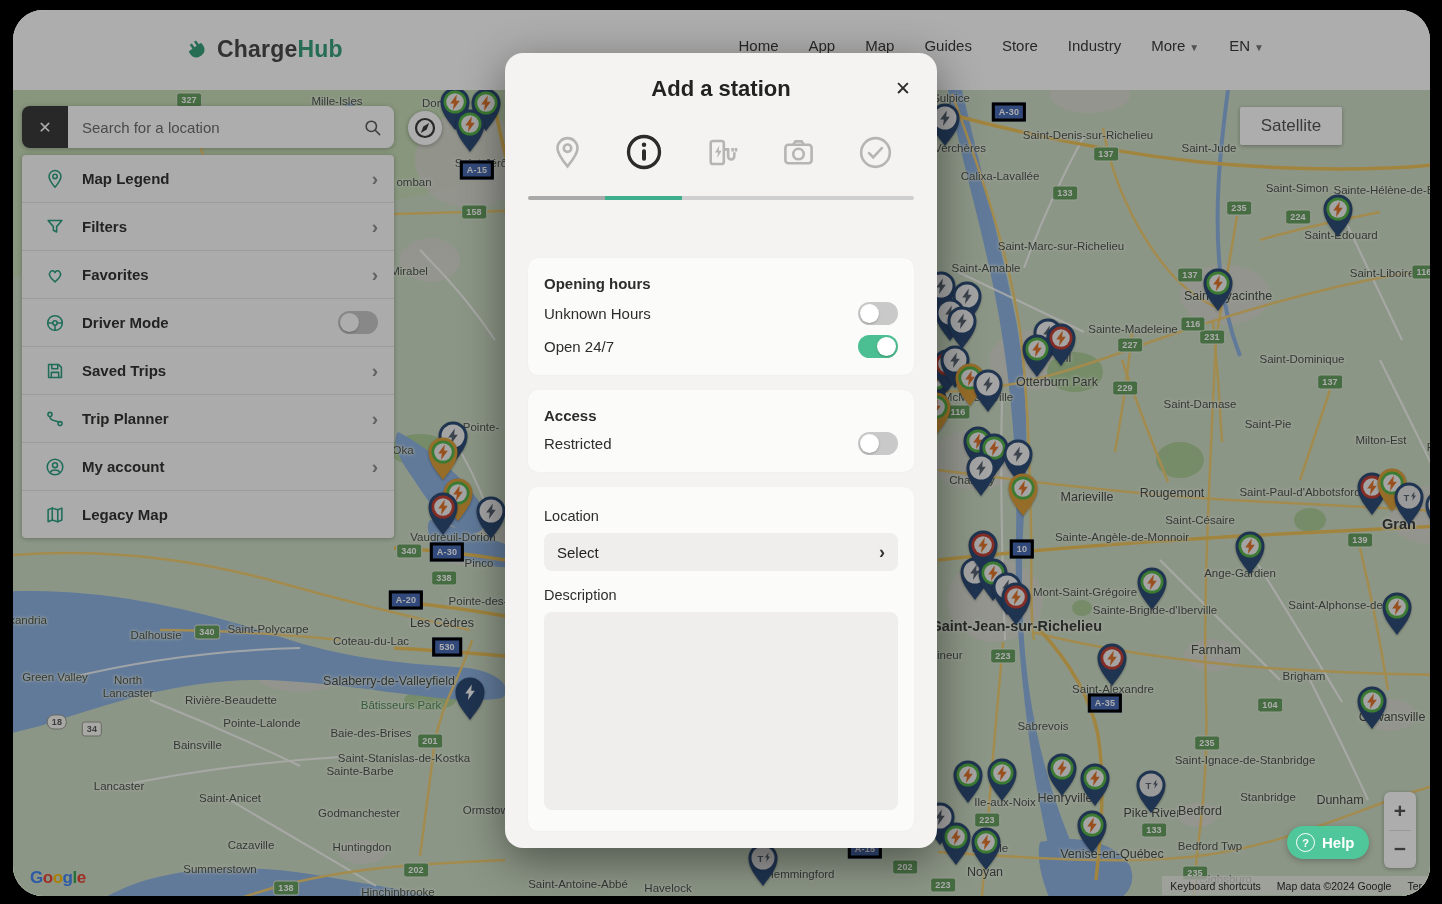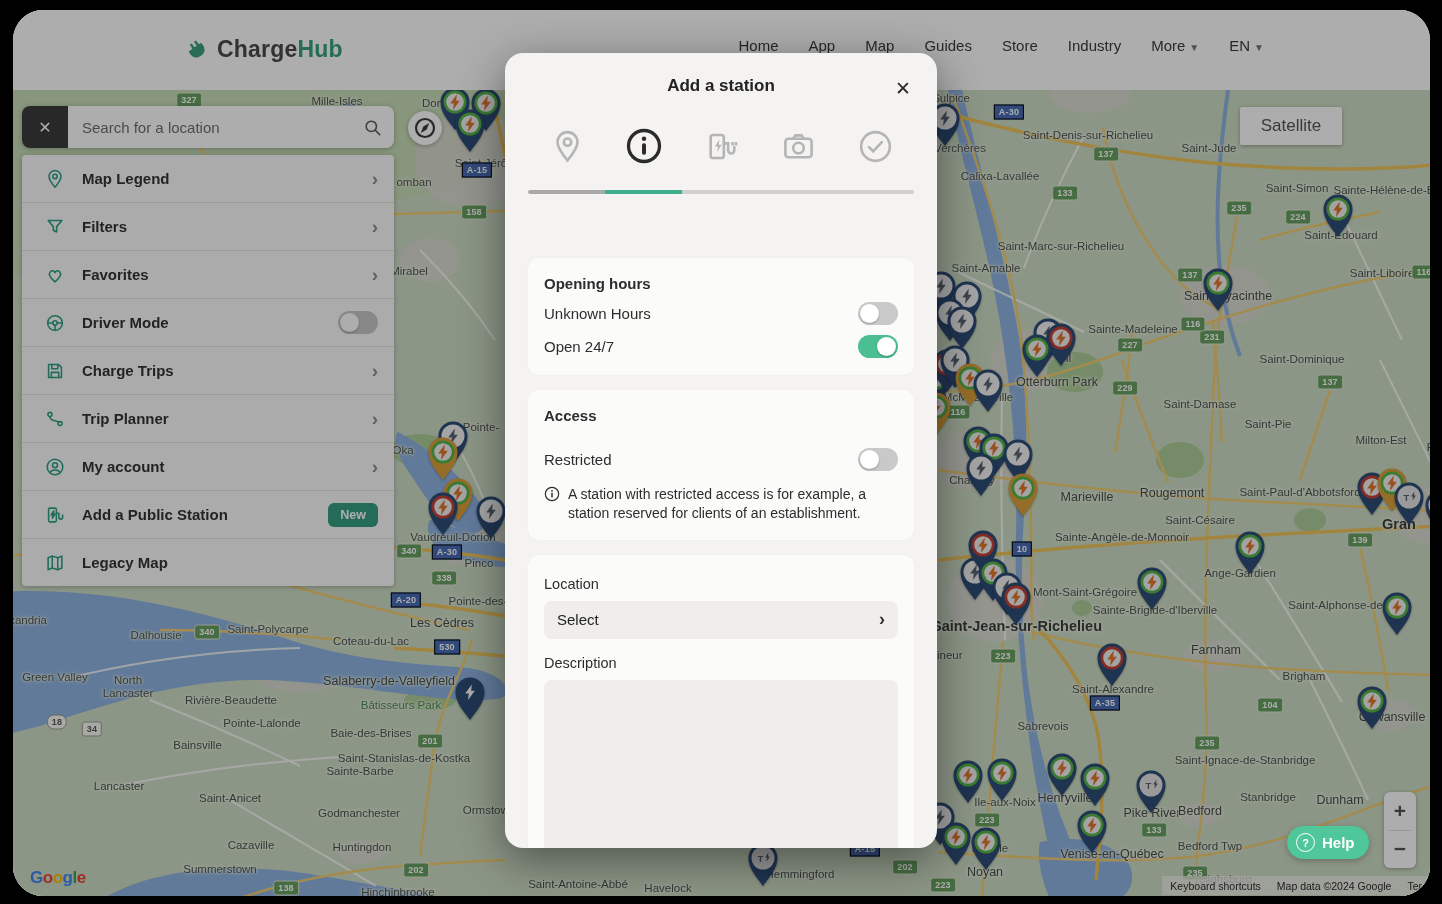--- a/index.html
+++ b/index.html
@@ -20,21 +20,21 @@
   .map{position:absolute;left:0;top:90px;width:1442px;height:814px;z-index:1;background:#cfdec6;}
   .map svg.base{position:absolute;left:0;top:0;}
   .mlabel{position:absolute;transform:translate(-50%,-50%);white-space:nowrap;color:#4b544b;
     font-size:11.5px;text-shadow:0 0 2px #e8ede2,0 0 3px #e8ede2,0 0 4px #e8ede2;z-index:2;}
   .mlabel.city{font-size:14.5px;font-weight:bold;color:#3a3f3a;}
   .mlabel.big{font-size:12.5px;color:#454c45;}
   .mlabel.park{color:#4c8a52;font-size:11.5px;}
   .rbadge{position:absolute;transform:translate(-50%,-50%);font-size:9px;font-weight:bold;line-height:1;
     padding:2px 4px;border-radius:3px;z-index:2;letter-spacing:.2px;}
   .rbadge.g{background:#68a060;color:#fff;border:1px solid #dfe8d8;}
-  .rbadge.b{background:#4a6db5;color:#fff;border:1px solid #000000;border-radius:0;}
+  .rbadge.b{background:#4a6db5;color:#fff;border:3px solid #000000;border-radius:0;}
   .rbadge.w{background:#f8f8f4;color:#5a5a5a;border:1px solid #9a9a92;}
   .pin{position:absolute;width:36px;height:46px;z-index:3;cursor:pointer;}
   .pin svg{display:block;width:36px;height:46px;filter:drop-shadow(0 1px 1px rgba(0,0,0,.3));}
 
   
   .maptype{position:absolute;left:1240px;top:107px;height:38px;display:flex;z-index:3;
     box-shadow:0 1px 4px rgba(0,0,0,.3);border-radius:2px;overflow:hidden;}
   .maptype .mt{background:#fff;display:flex;align-items:center;justify-content:center;font-size:17px;cursor:pointer;}
   .maptype .mt.sat{width:102px;color:#565656;}
   .compass{position:absolute;left:408px;top:111px;width:34px;height:34px;border-radius:50%;background:#fff;
@@ -73,21 +73,21 @@
     box-shadow:0 1px 2px rgba(0,0,0,.25);}
   .tgl.off{background:#c9c9c9;}.tgl.off .knob{left:2px;}
   .tgl.on{background:#4cbf92;}.tgl.on .knob{right:2px;}
 
   
   .dim{position:absolute;left:0;top:0;width:1442px;height:904px;background:rgba(0,0,0,.32);z-index:5;pointer-events:none;}
 
   
   .modal{position:absolute;left:505px;top:53px;width:432px;height:795px;background:#f4f3f1;border-radius:18px;
     z-index:10;box-shadow:0 12px 45px rgba(0,0,0,.45);overflow:hidden;}
-  .m-title{margin-top:23px;text-align:center;font-size:17px;font-weight:bold;color:#222;}
+  .m-title{margin-top:23px;text-align:center;font-size:22px;font-weight:bold;color:#222;}
   .m-close{position:absolute;right:26px;top:24px;font-size:19px;color:#2b2b2b;cursor:pointer;}
   .m-steps{display:flex;justify-content:space-between;padding:0 42px;margin-top:30px;}
   .m-step{width:40px;height:40px;display:flex;align-items:center;justify-content:center;cursor:pointer;}
   .m-progress{display:flex;height:4px;margin:24px 23px 0;border-radius:2px;overflow:hidden;}
   .m-progress .seg{flex:1;}
   .m-body{position:absolute;left:0;right:0;top:192px;bottom:0;overflow:hidden;padding:13px 23px;}
   .card{background:#fbfbfa;border-radius:10px;padding:17px 16px;margin-bottom:15px;box-shadow:0 0 1px rgba(0,0,0,.08);}
   .card h3{margin:0 0 4px;font-size:15px;font-weight:bold;color:#2d2d2d;}
   .trow{display:flex;align-items:center;justify-content:space-between;margin-top:10px;}
   .trow .tl{font-size:15px;color:#2d2d2d;}
@@ -869,49 +869,40 @@
             <div class="tgl off">
               <div class="knob"></div>
             </div>
           </div>
           <div class="mrow">
             <span class="mic"><svg width="22" height="22" viewBox="0 0 24 24" fill="none" stroke="#2ea183" stroke-width="1.7" stroke-linejoin="round" stroke-linecap="round">
                 <path d="M5 5 h11 l3 3 v11 h-14 Z"></path>
                 <path d="M8.5 5 v4.5 h6.5 V5"></path>
                 <path d="M8 19 v-5.5 h8 V19"></path>
               </svg></span>
-            <span class="mlbl">Charge Trips</span>
+            <span class="mlbl">Saved Trips</span>
             <span class="chev">›</span>
           </div>
           <div class="mrow">
             <span class="mic"><svg width="22" height="22" viewBox="0 0 24 24" fill="none" stroke="#2ea183" stroke-width="1.7" stroke-linejoin="round" stroke-linecap="round">
                 <circle cx="6.5" cy="7" r="2.2"></circle>
                 <circle cx="17.5" cy="17" r="2.2"></circle>
                 <path d="M6.5 9.5 c0 4 4 4 7 5 c2 .7 3 1 4 .8"></path>
               </svg></span>
             <span class="mlbl">Trip Planner</span>
             <span class="chev">›</span>
           </div>
           <div class="mrow">
             <span class="mic"><svg width="22" height="22" viewBox="0 0 24 24" fill="none" stroke="#2ea183" stroke-width="1.7" stroke-linejoin="round" stroke-linecap="round">
                 <circle cx="12" cy="12" r="8.5"></circle>
                 <circle cx="12" cy="10" r="2.7"></circle>
                 <path d="M7 17.5 c1.5-3 8.5-3 10 0"></path>
               </svg></span>
             <span class="mlbl">My account</span>
             <span class="chev">›</span>
-          </div>
-          <div class="mrow">
-            <span class="mic"><svg width="22" height="22" viewBox="0 0 24 24" fill="none" stroke="#2ea183" stroke-width="1.7" stroke-linejoin="round" stroke-linecap="round">
-                <rect x="5" y="4.5" width="8.5" height="15" rx="1.5"></rect>
-                <path d="M10.6 7.5 L7.8 12 h1.9 l-0.5 3.5 2.9-4.6 h-1.9 Z"></path>
-                <path d="M13.5 10 h2.8 v4.5 a2 2 0 0 0 4 0 v-2.6"></path>
-              </svg></span>
-            <span class="mlbl">Add a Public Station</span>
-            <span class="newbadge">New</span>
           </div>
           <div class="mrow">
             <span class="mic"><svg width="22" height="22" viewBox="0 0 24 24" fill="none" stroke="#2ea183" stroke-width="1.7" stroke-linejoin="round" stroke-linecap="round">
                 <path d="M9 4.5 L4.5 6.3 v13 l4.5-1.8 l6 1.8 l4.5-1.8 v-13 l-4.5 1.8 l-6-1.8 Z"></path>
                 <path d="M9 4.5 v13 M15 6.3 v13"></path>
               </svg></span>
             <span class="mlbl">Legacy Map</span>
           </div>
         </div>
   </div>
@@ -977,33 +968,25 @@
         <div class="trow">
           <span class="tl">Open 24/7</span>
           <div class="tgl on">
                 <div class="knob"></div>
               </div>
         </div>
       </div>
 
       <div class="card">
         <h3>Access</h3>
-        <div class="trow" style="margin-top:24px">
+        <div class="trow" style="margin-top:8px">
           <span class="tl">Restricted</span>
           <div class="tgl off">
                 <div class="knob"></div>
               </div>
-        </div>
-        <div class="inforow">
-          <svg class="iic" width="16" height="16" viewBox="0 0 24 24">
-            <circle cx="12" cy="12" r="10" fill="none" stroke="#2d2d2d" stroke-width="1.8"></circle>
-            <circle cx="12" cy="7.4" r="1.3" fill="#2d2d2d"></circle>
-            <rect x="10.9" y="10" width="2.2" height="7.4" rx="1" fill="#2d2d2d"></rect>
-          </svg>
-          <div class="itx">A station with restricted access is for example, a station reserved for clients of an establishment.</div>
         </div>
       </div>
 
       <div class="card">
         <div class="fieldlbl">Location</div>
         <div class="selectfld">
           <span class="sv">Select</span>
           <span class="schev">›</span>
         </div>
         <div class="fieldlbl">Description</div>

